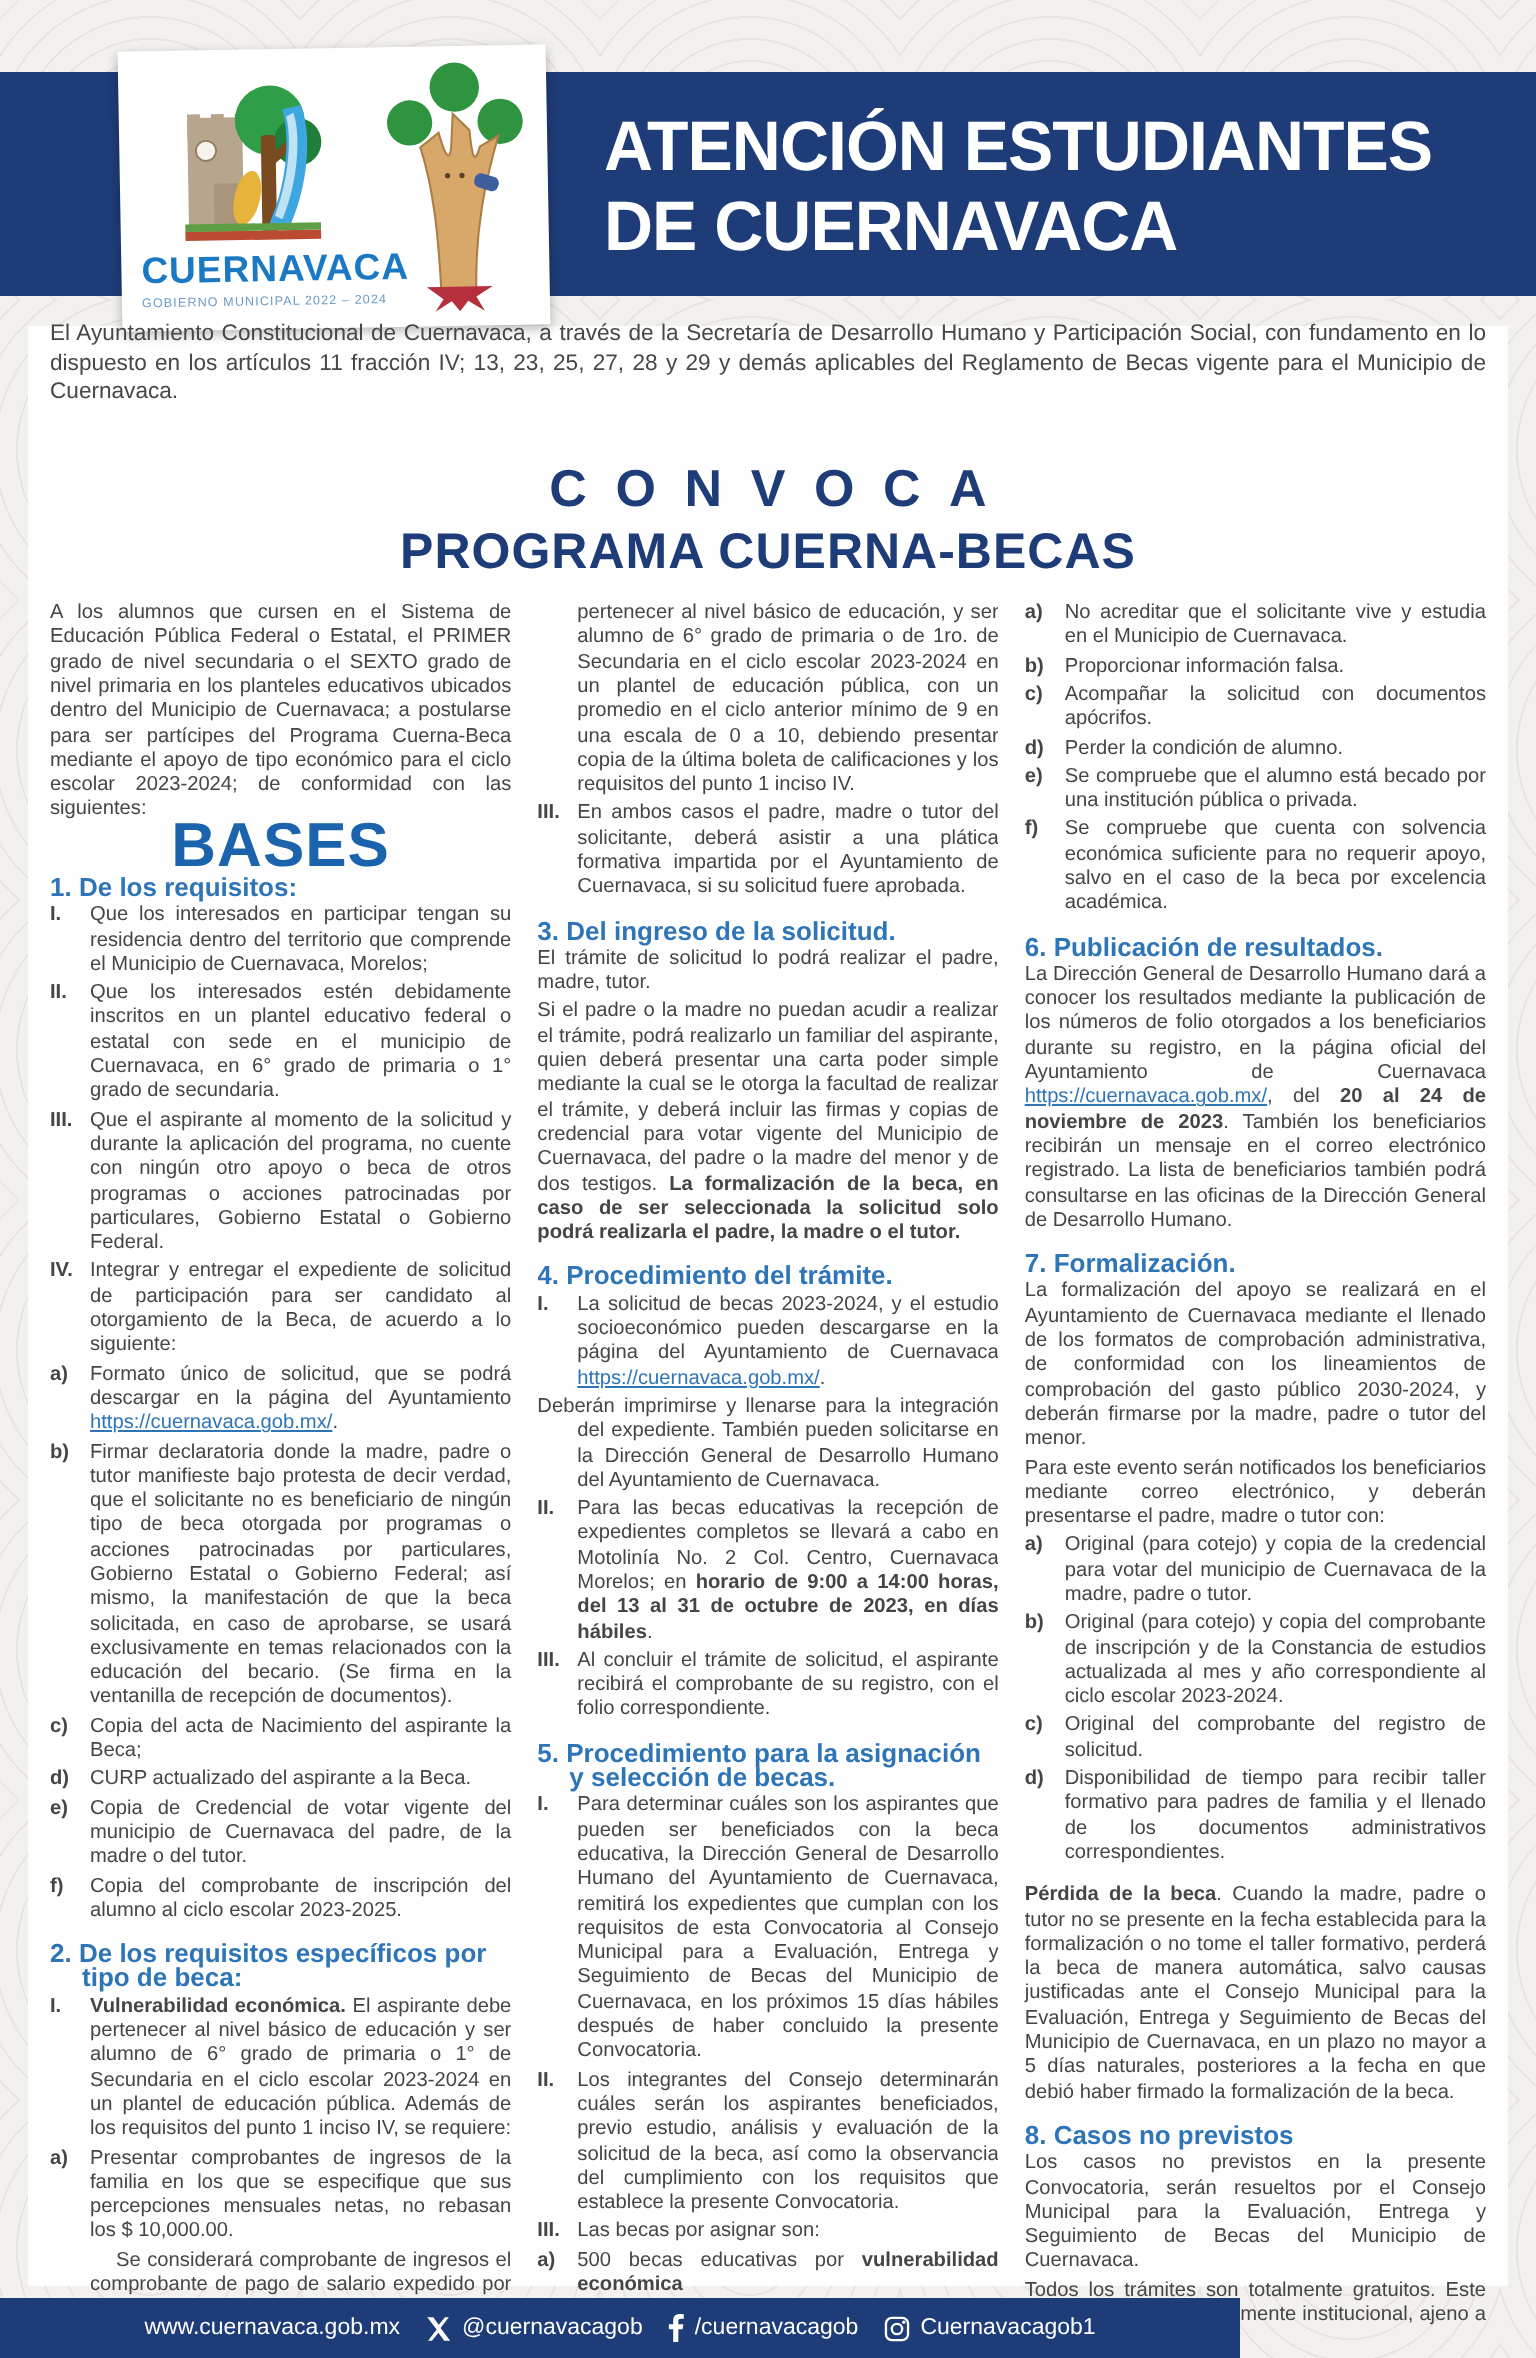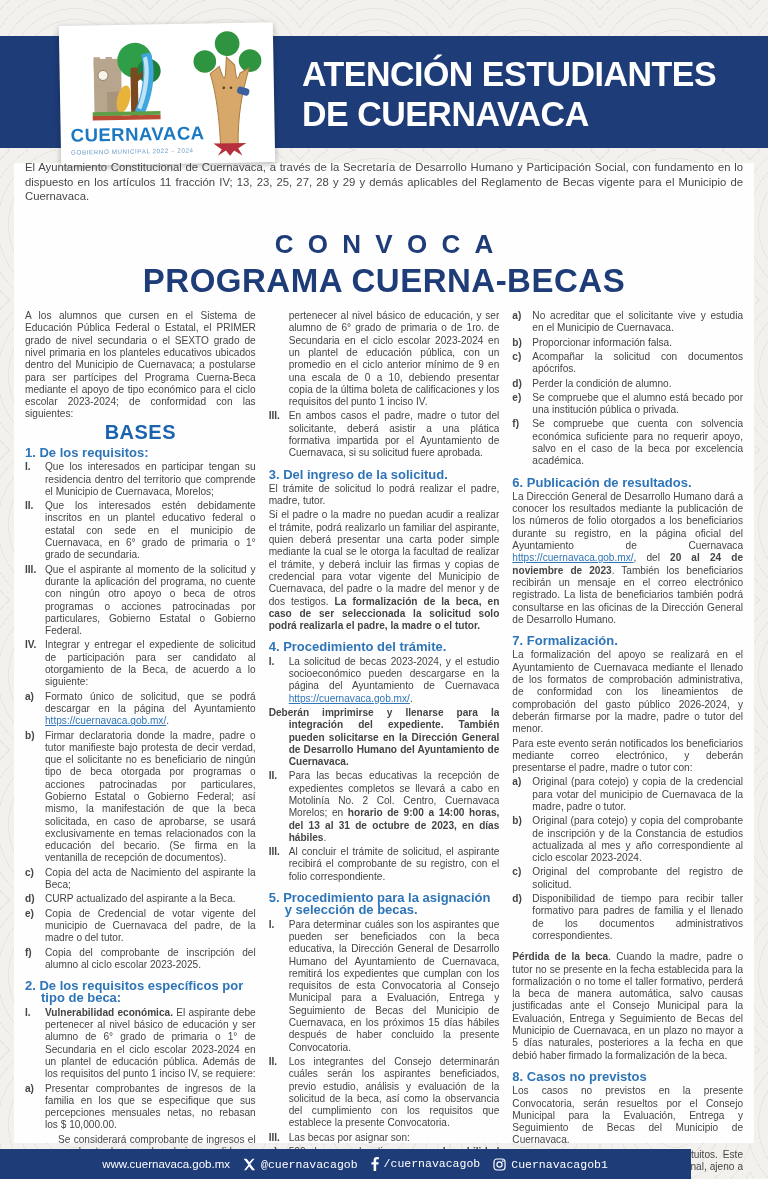--- a/index.html
+++ b/index.html
@@ -17,40 +17,40 @@
   .logo-left{width:118px;text-align:center;}
   .logo-word{font-size:18.5px;font-weight:800;color:#1b79c4;letter-spacing:.5px;margin-top:1px;}
   .logo-sub{font-size:6.3px;color:#6d9cc6;letter-spacing:.55px;margin-top:2px;white-space:nowrap;}
   .hdr-title{position:absolute;left:302px;top:54px;color:#fff;font-weight:800;
     font-size:35px;line-height:1.13;letter-spacing:-.5px;transform:scaleX(.97);transform-origin:left;}
   
   .content{position:absolute;left:25px;right:25px;top:160px;}
   .intro{font-size:11.3px;line-height:1.3;color:#474747;text-align:justify;margin:0;}
   .convoca{text-align:center;color:#1e3c78;font-weight:800;font-size:26px;
     letter-spacing:.55em;padding-left:.55em;margin:25px 0 2px;}
-  .program{text-align:center;color:#1e3c78;font-weight:800;font-size:33px;letter-spacing:.5px;margin:2px 0 10px;}
+  .program{text-align:center;color:#1e3c78;font-weight:800;font-size:25px;letter-spacing:.5px;margin:2px 0 10px;}
   
   .cols{display:flex;gap:13px;height:866px;overflow:hidden;}
   .col{flex:1;font-size:10.1px;line-height:12.3px;color:#454545;text-align:justify;overflow:hidden;}
   .para{margin:0 0 2px;}
   .cont{padding-left:20px;}
   .ind{text-indent:13px;}
-  .hang{padding-left:20px;text-indent:-20px;font-weight:bold;}
+  .hang{padding-left:20px;text-indent:-20px;}
   .sec-head{color:#2e75b8;font-weight:700;margin:9px 0 2px;padding-left:16px;text-indent:-16px;
     text-align:left;font-size:13px;}
-  .bases{text-align:center;color:#1c63ad;font-size:20px;font-weight:800;margin:5px 0 1px;letter-spacing:.5px;}
+  .bases{text-align:center;color:#1c63ad;font-size:31px;font-weight:800;margin:5px 0 1px;letter-spacing:.5px;}
   .item{display:flex;margin:0 0 2px;}
   .lbl{flex:0 0 20px;font-weight:700;}
   .ibody{flex:1;text-align:justify;}
   .b{font-weight:700;}
   .lnk{color:#2e75b8;text-decoration:underline;cursor:pointer;}
   
-  .footer{position:absolute;left:0;bottom:0;width:672px;height:30px;background:#1e3c78;
-    display:flex;align-items:center;justify-content:center;gap:13px;color:#fff;font-size:11.5px;padding-left:19px;}
-  .footer .grp{display:flex;gap:5px;font-family:Liberation Mono, monospace;}
+  .footer{position:absolute;left:0;bottom:0;width:620px;height:30px;background:#1e3c78;
+    display:flex;align-items:center;justify-content:center;gap:13px;color:#fff;font-size:11.5px;}
+  .footer .grp{display:flex;align-items:center;gap:5px;}
   .icn{display:inline-block;vertical-align:middle;}
 </style>
 </head>
 <body>
 
 <div class="page">
   <div class="topbar"></div>
   <div class="panel"></div>
 
   <div class="logo-card">
@@ -212,21 +212,21 @@
             <span class="lbl">e)</span>
             <span class="ibody"><span>Se compruebe que el alumno está becado por una institución pública o privada.</span></span>
           </div>
           <div class="item">
             <span class="lbl">f)</span>
             <span class="ibody"><span>Se compruebe que cuenta con solvencia económica suficiente para no requerir apoyo, salvo en el caso de la beca por excelencia académica.</span></span>
           </div>
           <p class="sec-head"><span>6.</span> <span> Publicación de resultados.</span></p>
           <p class="para"><span>La Dirección General de Desarrollo Humano dará a conocer los resultados mediante la publicación de los números de folio otorgados a los beneficiarios durante su registro, en la página oficial del Ayuntamiento de Cuernavaca </span><a class="lnk">https://cuernavaca.gob.mx/</a><span>, del </span><span class="b ">20 al 24 de noviembre de 2023</span><span>. También los beneficiarios recibirán un mensaje en el correo electrónico registrado. La lista de beneficiarios también podrá consultarse en las oficinas de la Dirección General de Desarrollo Humano.</span></p>
           <p class="sec-head"><span>7.</span> <span> Formalización.</span></p>
-          <p class="para"><span>La formalización del apoyo se realizará en el Ayuntamiento de Cuernavaca mediante el llenado de los formatos de comprobación administrativa, de conformidad con los lineamientos de comprobación del gasto público 2026-2024, y deberán firmarse por la madre, padre o tutor del menor.</span></p>
+          <p class="para"><span>La formalización del apoyo se realizará en el Ayuntamiento de Cuernavaca mediante el llenado de los formatos de comprobación administrativa, de conformidad con los lineamientos de comprobación del gasto público 2030-2024, y deberán firmarse por la madre, padre o tutor del menor.</span></p>
           <p class="para"><span>Para este evento serán notificados los beneficiarios mediante correo electrónico, y deberán presentarse el padre, madre o tutor con:</span></p>
           <div class="item">
             <span class="lbl">a)</span>
             <span class="ibody"><span>Original (para cotejo) y copia de la credencial para votar del municipio de Cuernavaca de la madre, padre o tutor.</span></span>
           </div>
           <div class="item">
             <span class="lbl">b)</span>
             <span class="ibody"><span>Original (para cotejo) y copia del comprobante de inscripción y de la Constancia de estudios actualizada al mes y año correspondiente al ciclo escolar 2023-2024.</span></span>
           </div>
           <div class="item">

